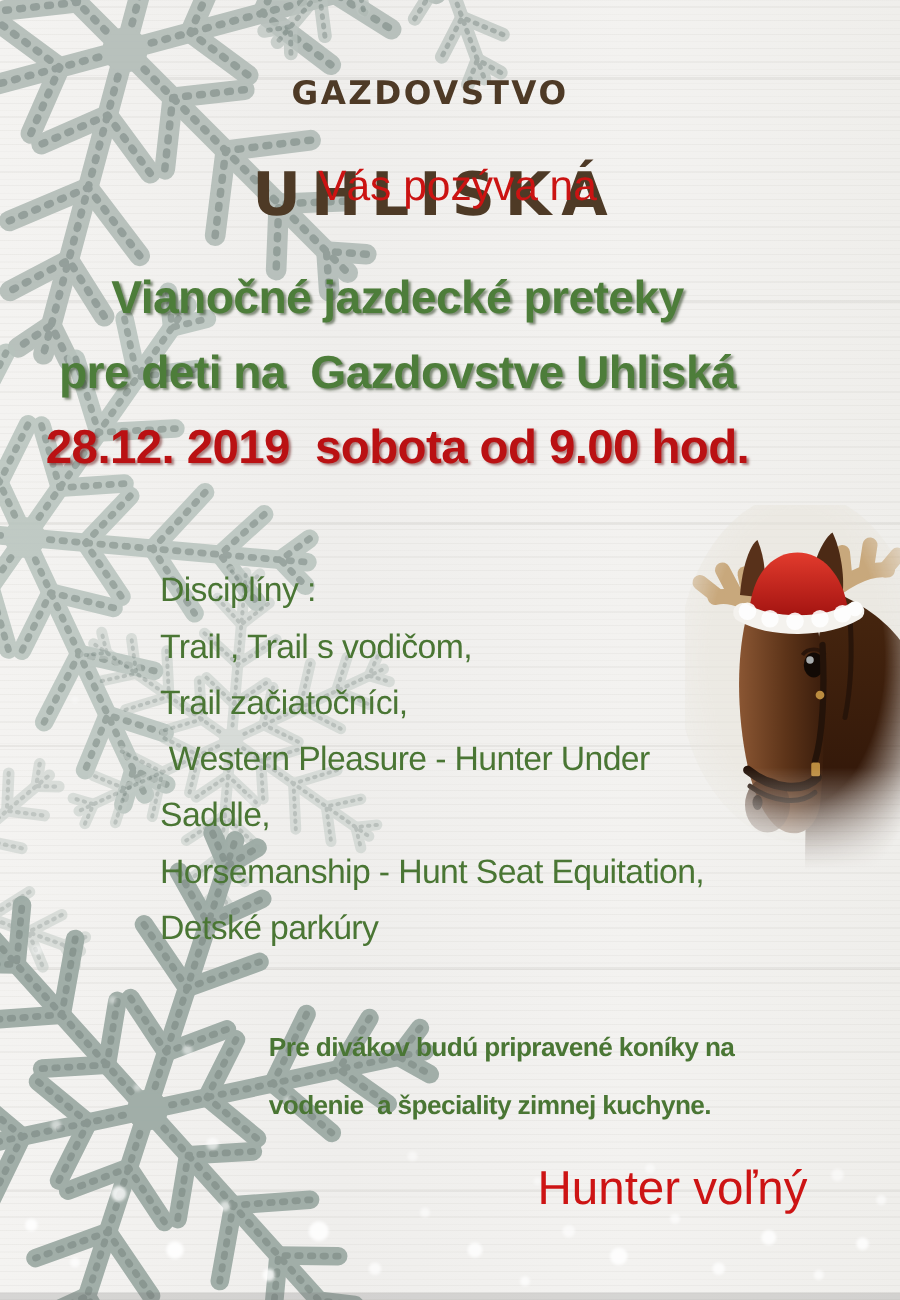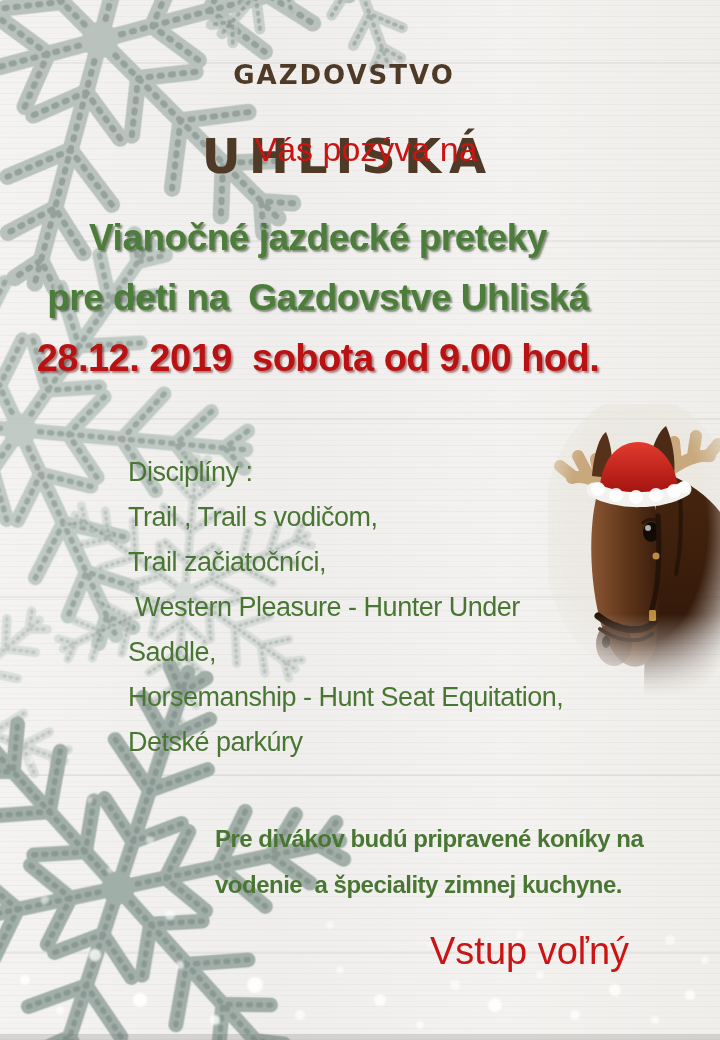--- a/index.html
+++ b/index.html
@@ -48,21 +48,21 @@
     font-weight:700;font-size:38px;letter-spacing:-0.5px;color:#ba1113;
     text-shadow:2px 2px 2px rgba(98,13,13,.5);
   }
   .disciplines{
     position:absolute;left:128px;top:450px;
     font-weight:400;font-size:27px;letter-spacing:-0.5px;line-height:45px;color:#4a7634;
   }
   .disciplines div{white-space:pre-wrap;}
   .spectators{
     position:absolute;left:215px;top:816px;
-    font-weight:700;font-size:24px;letter-spacing:-0.5px;line-height:46px;color:#4a7634;
+    font-weight:700;font-size:21px;letter-spacing:-0.5px;line-height:46px;color:#4a7634;
   }
   .spectators div{white-space:pre-wrap;}
   .admission{
     left:430px;top:930px;
     font-size:38px;color:#cd1414;
   }
   .horse-photo{position:absolute;left:548px;top:404px;width:172px;height:292px;}
 </style>
 </head>
 <body>
@@ -242,15 +242,15 @@
     <div>Saddle,</div>
     <div>Horsemanship - Hunt Seat Equitation,</div>
     <div>Detské parkúry</div>
   </section>
 
   <section class="spectators">
     <div>Pre divákov budú pripravené koníky na</div>
     <div>vodenie  a špeciality zimnej kuchyne.</div>
   </section>
 
-  <div class="txt admission">Vstup voľný</div>
+  <div class="txt admission">Hunter voľný</div>
 
 </div>
 
 </body></html>

